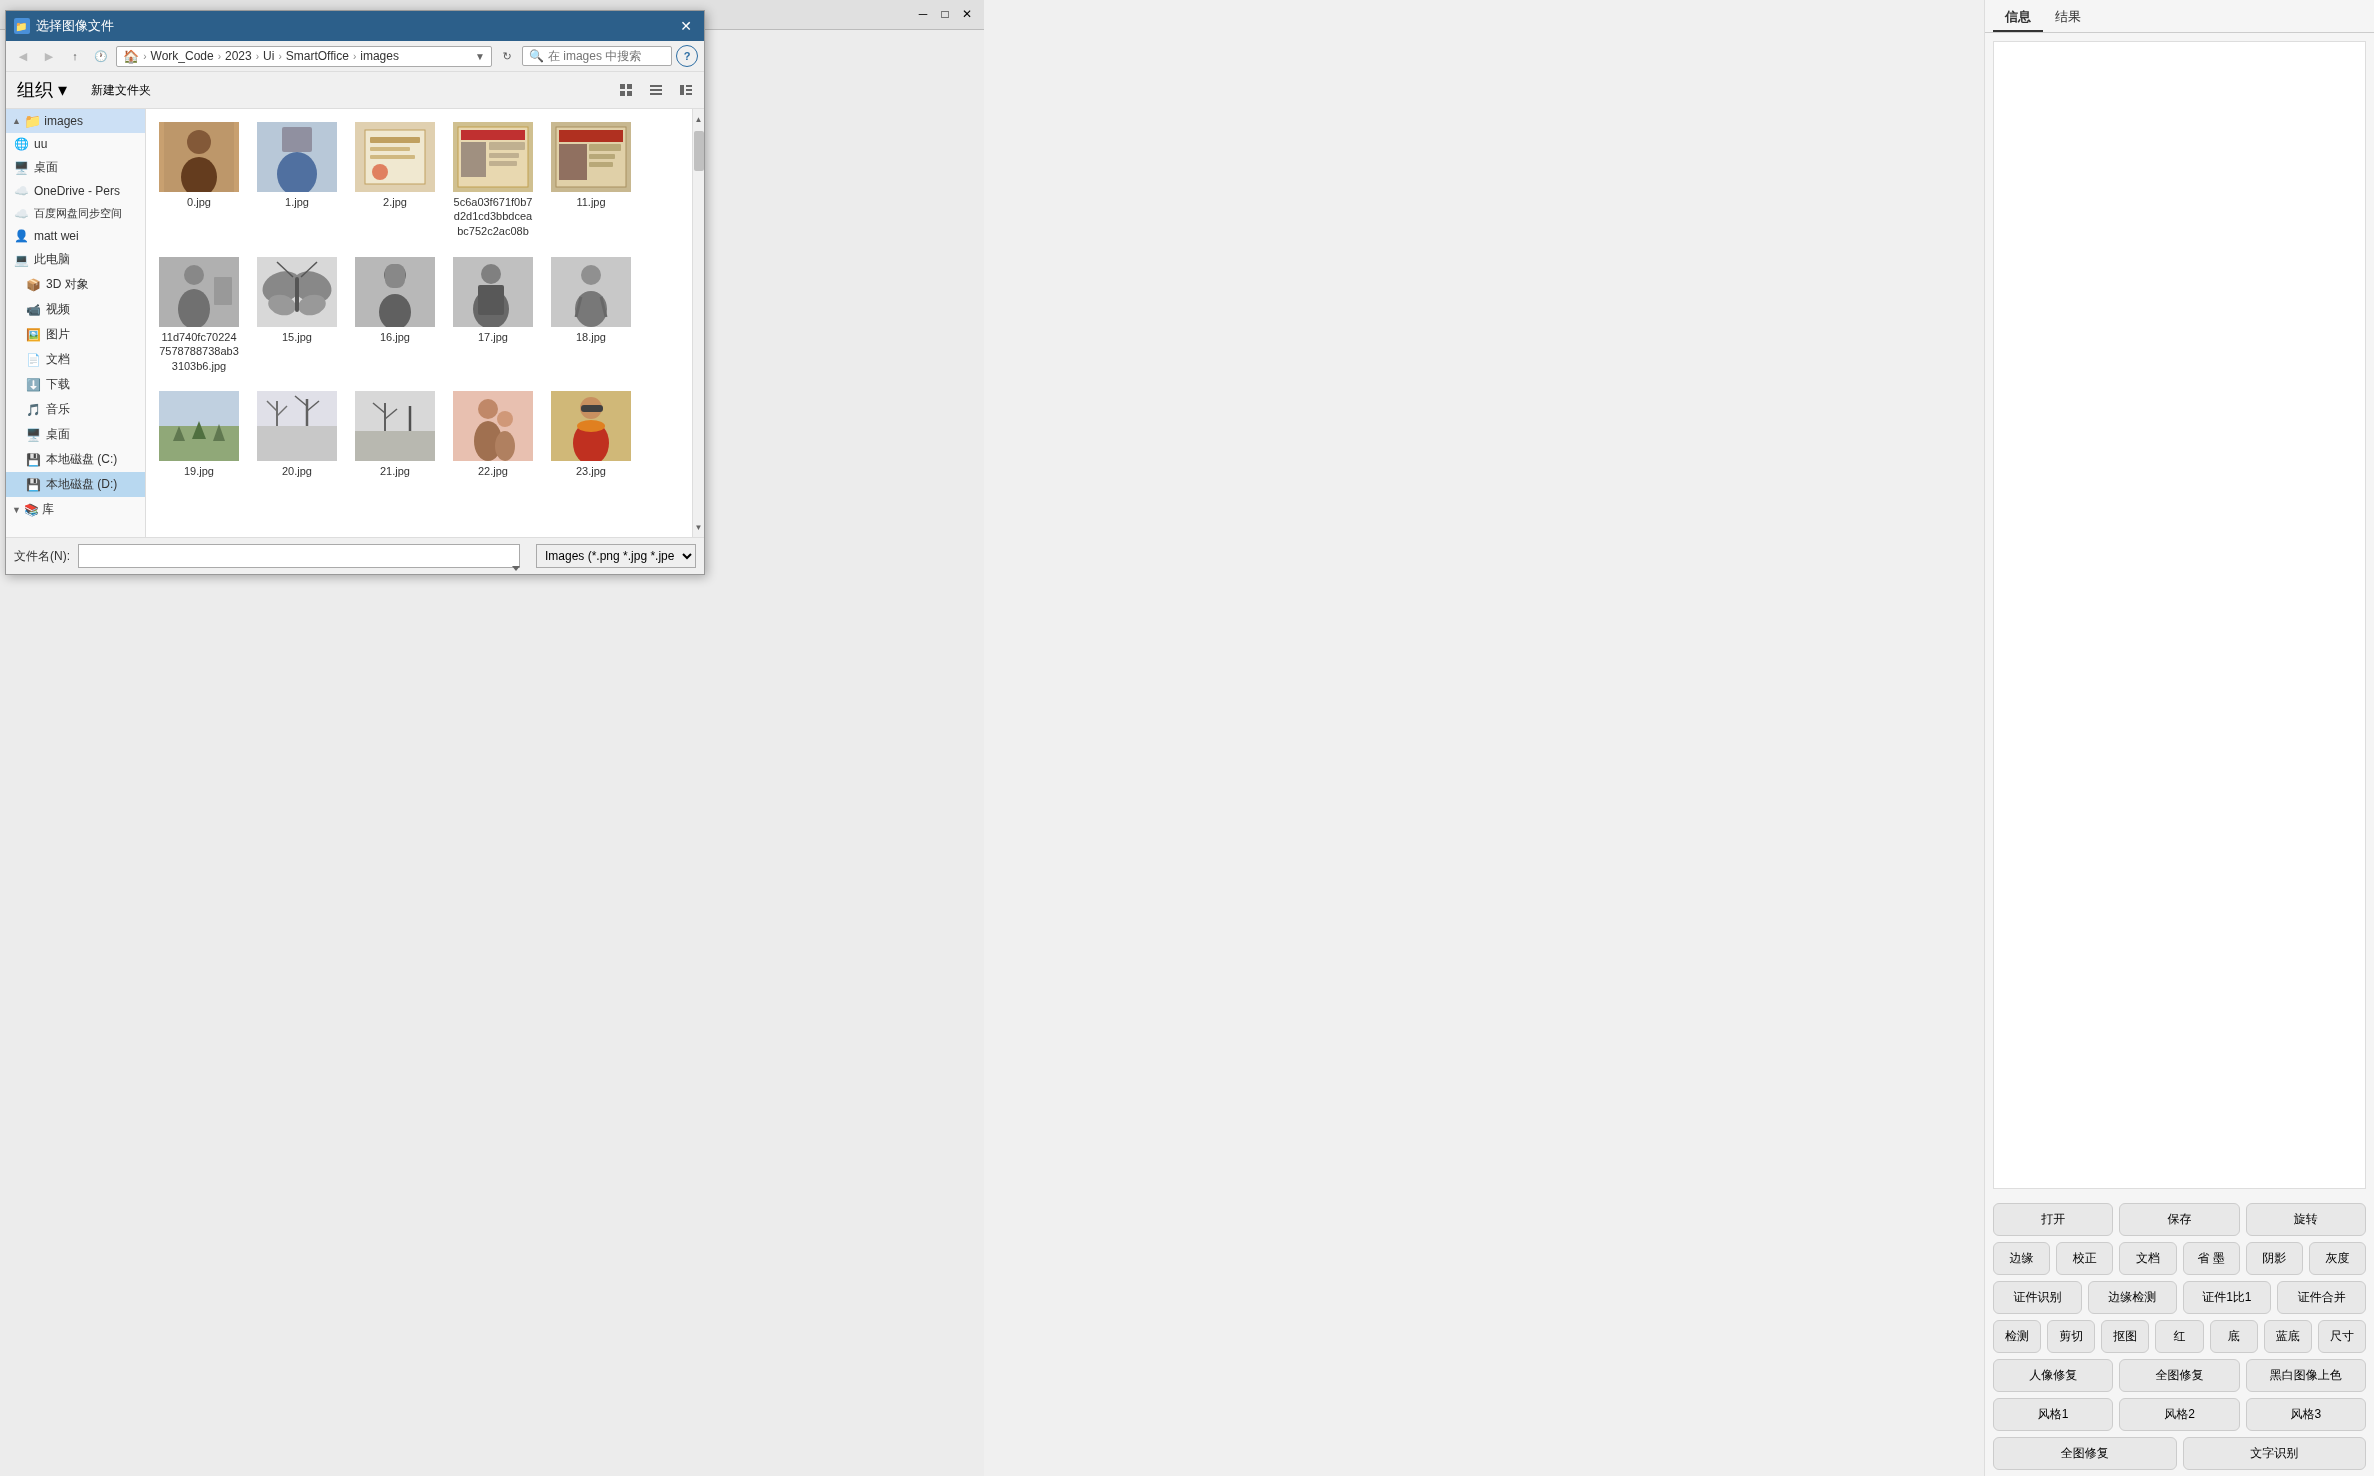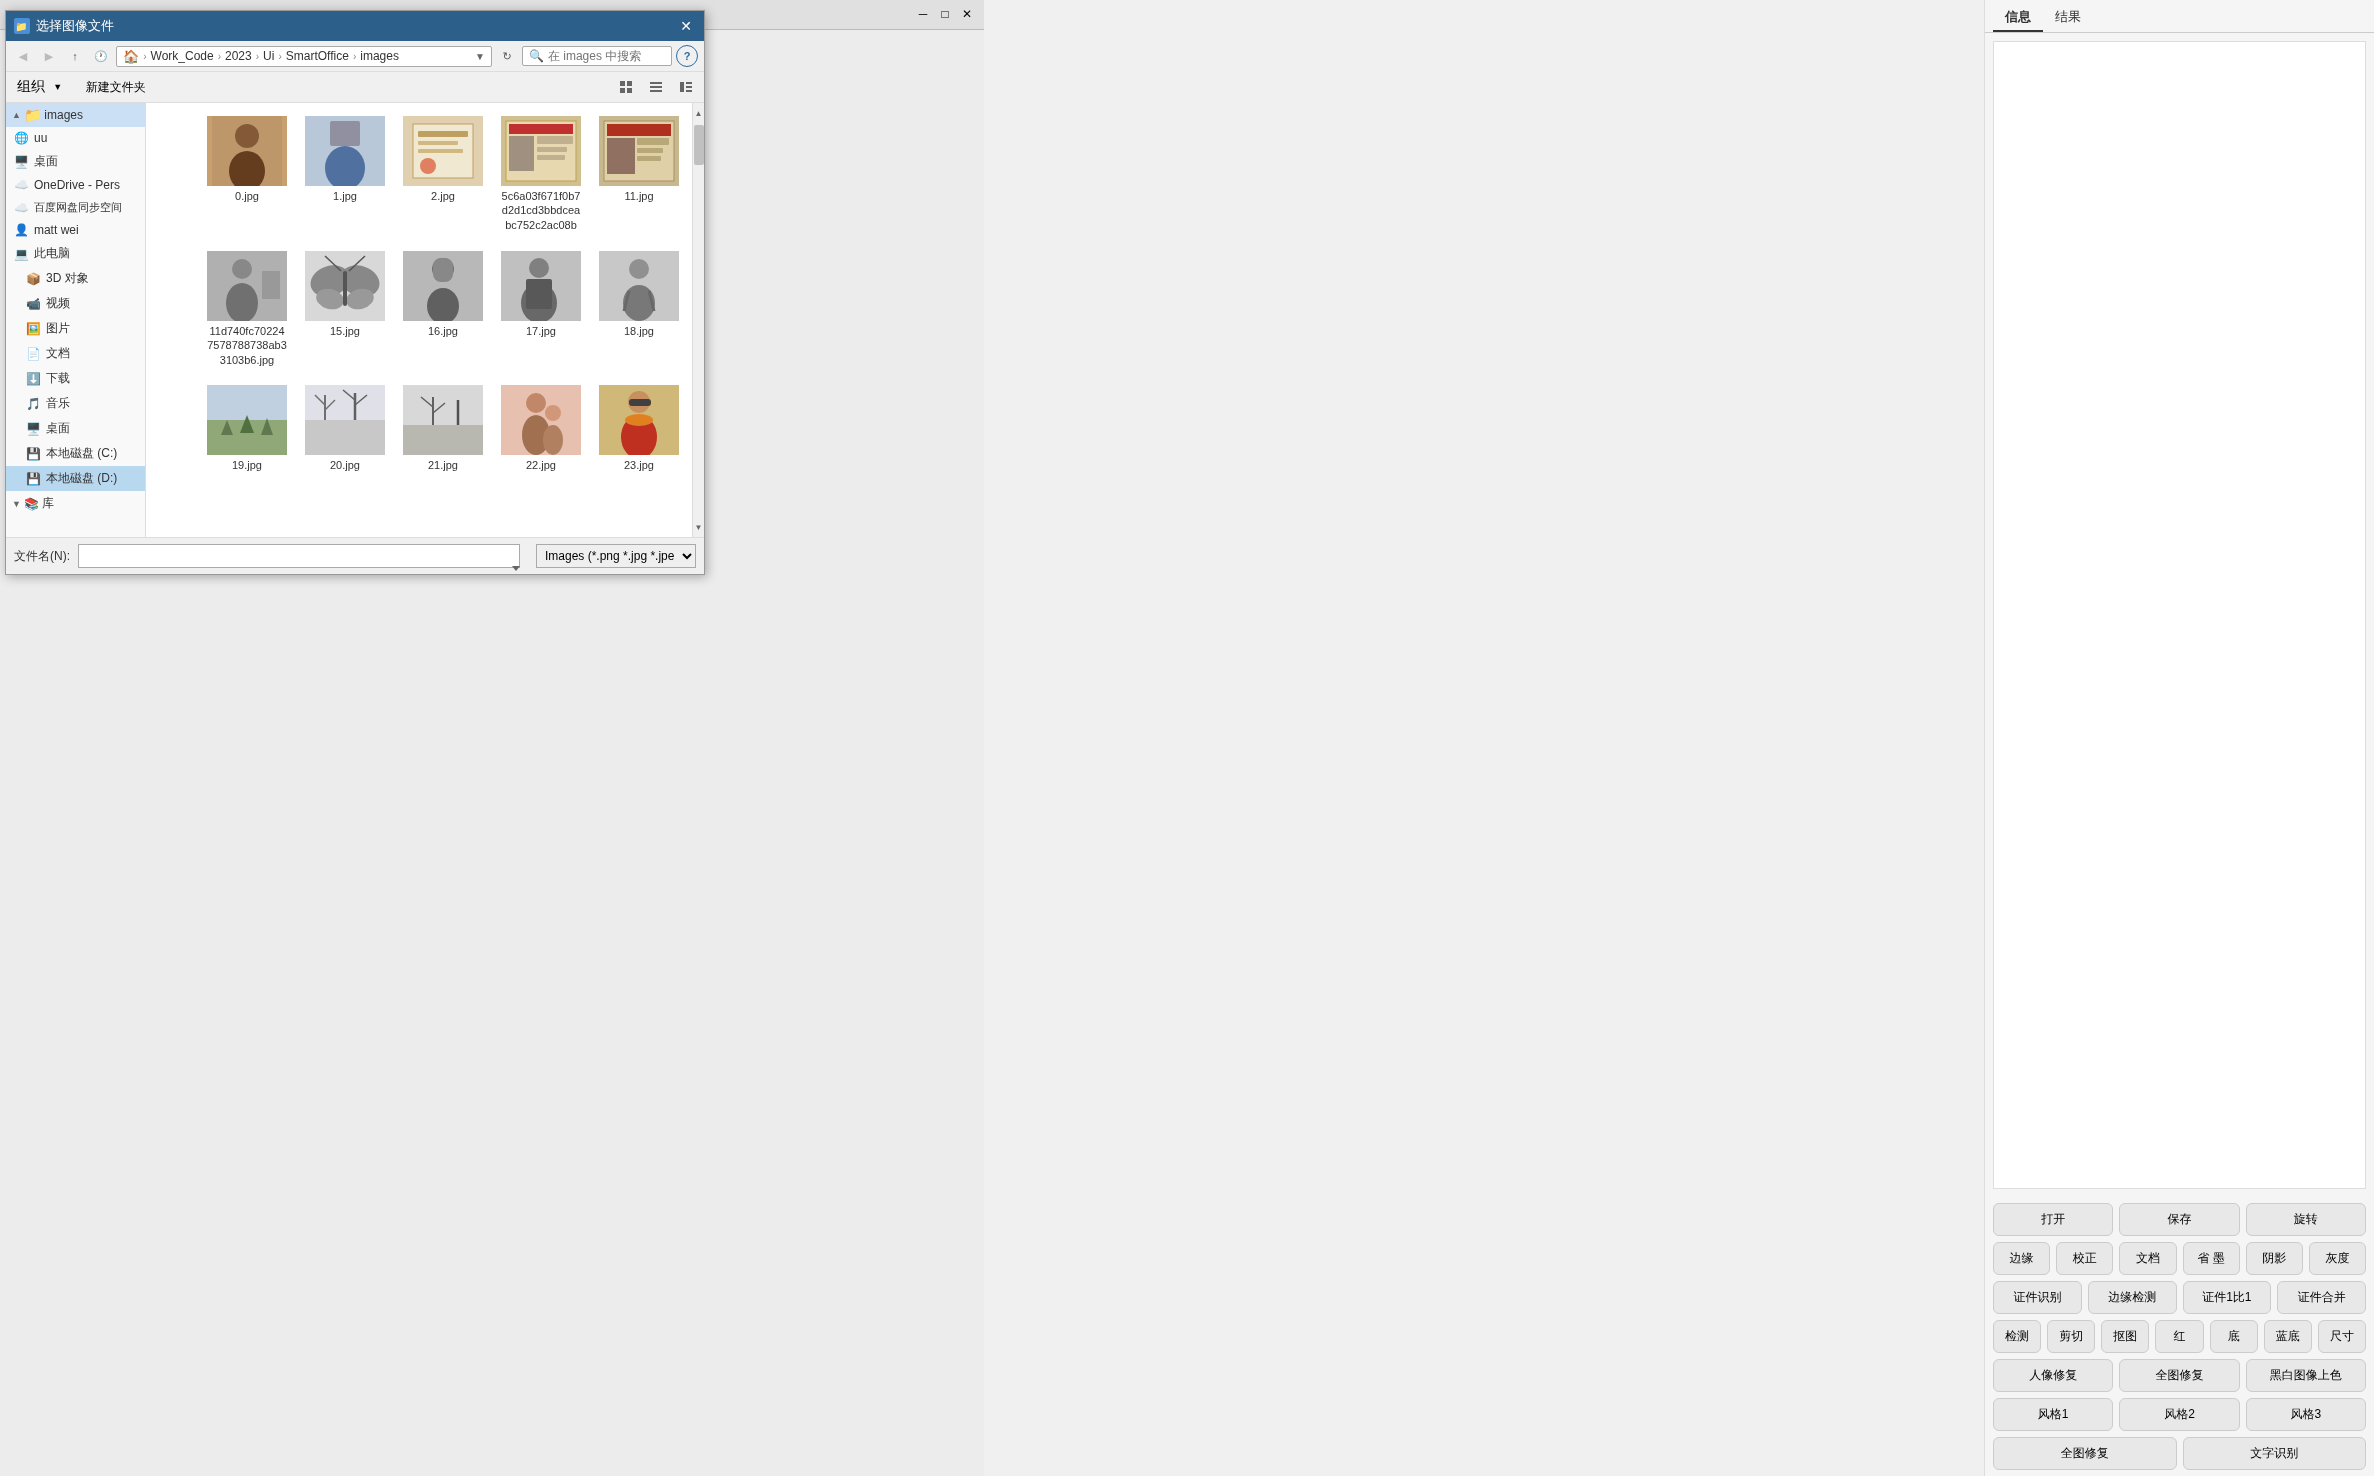--- a/index.html
+++ b/index.html
@@ -180,29 +180,28 @@
     
     .dialog-secondary-toolbar {
       display: flex;
       align-items: center;
       padding: 3px 6px;
       background: #f0f0f0;
       border-bottom: 1px solid #ddd;
       gap: 6px;
     }
     .organize-btn {
-      font-size: 14px;
+      font-size: 18px;
       cursor: pointer;
       padding: 2px 8px 2px 4px;
       border: 1px solid transparent;
       border-radius: 2px;
       display: flex;
       align-items: center;
       gap: 3px;
-      font-family: Liberation Mono, monospace;
     }
     .new-folder-btn {
       font-size: 12px;
       cursor: pointer;
       padding: 2px 8px;
       border: 1px solid transparent;
       border-radius: 2px;
     }
     .toolbar-spacer { flex: 1; }
     .view-btn {
@@ -253,21 +252,20 @@
     .dialog-content {
       flex: 1;
       overflow-y: scroll;
       padding: 8px;
       background: white;
     }
     .file-grid {
       display: flex;
       flex-wrap: wrap;
       gap: 8px;
-      justify-content: flex-end;
     }
     .file-item {
       width: 90px;
       display: flex;
       flex-direction: column;
       align-items: center;
       padding: 4px;
       border-radius: 2px;
       cursor: pointer;
       border: 1px solid transparent;

